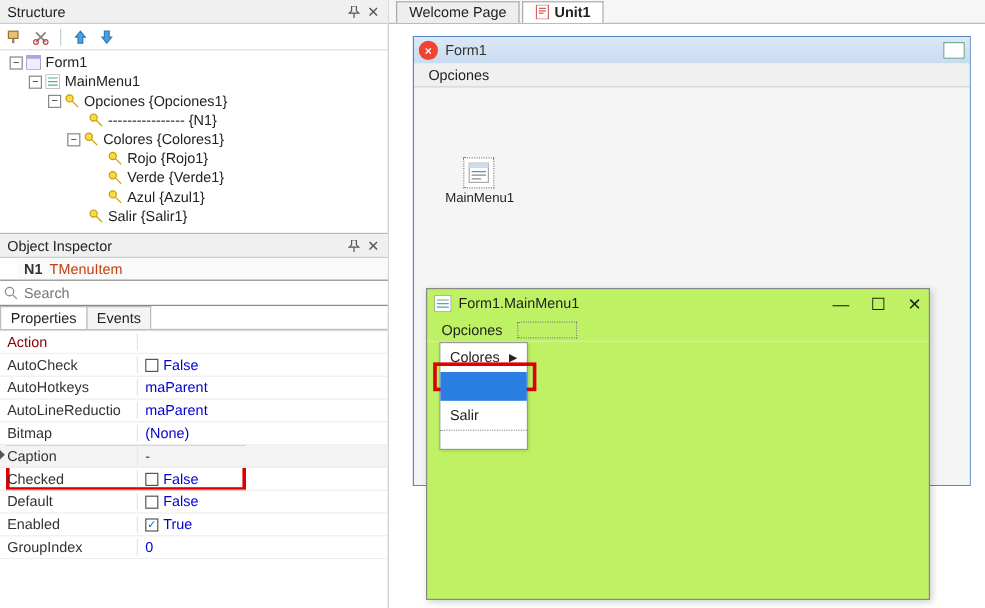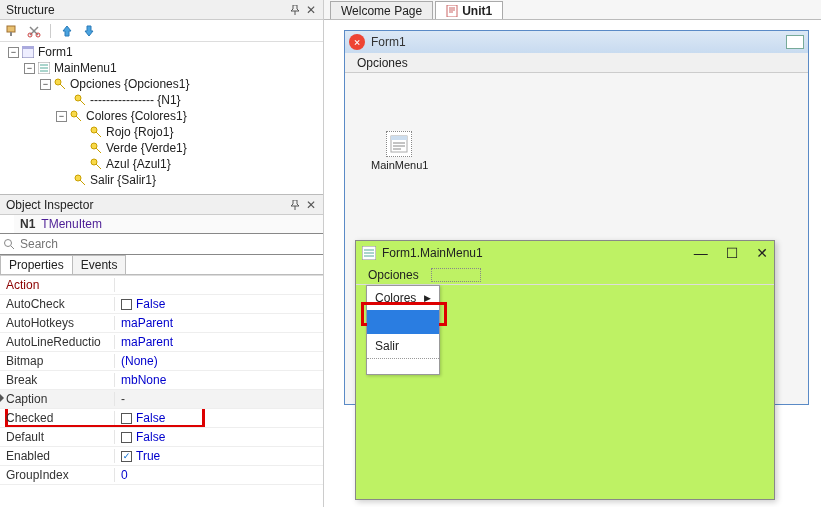--- a/index.html
+++ b/index.html
@@ -23,21 +23,21 @@
 .tree-indent { display: inline-block; }
 .tree-toggle { width: 11px; height: 11px; border: 1px solid #888; display: inline-flex; align-items: center; justify-content: center; font-size: 9px; line-height: 1; margin-right: 2px; background: #fff; }
 .tree-toggle.none { border: none; width: 13px; }
 .tree-ico { width: 14px; height: 14px; margin-right: 3px; display: inline-flex; align-items: center; justify-content: center; }
 .tree-label { white-space: nowrap; }
 
 
 .obj-insp { border-top: 1px solid #bbb; }
 .oi-sub { height: 18px; padding: 0 6px; display: flex; align-items: center; color: #333; background: #fafafa; margin-left: 14px; }
 .oi-sub .obj-name { font-weight: bold; margin-right: 6px; }
-.oi-sub .obj-type { color: #4c1d95; }
+.oi-sub .obj-type { color: #c2410c; }
 .oi-search { height: 22px; display: flex; align-items: center; border: 1px solid #888; border-left: none; border-right: none; }
 .oi-search .search-ico { width: 18px; display: flex; align-items: center; justify-content: center; color: #666; }
 .oi-search input { border: none; outline: none; flex: 1; font-size: 12px; color: #888; height: 18px; padding: 0 2px; }
 
 .oi-tabs { height: 20px; display: flex; border-bottom: 1px solid #bbb; text-align: right; }
 .oi-tab { padding: 2px 8px; border: 1px solid #bbb; border-bottom: none; background: #fff; margin-right: -1px; font-size: 12px; }
 .oi-tab.inactive { background: #f4f4f4; }
 
 .prop-grid { border-top: 1px solid #ddd; max-height: 210px; overflow: hidden; }
 .prop-row { display: flex; height: 19px; border-bottom: 1px solid #eee; align-items: center; position: relative; }
@@ -47,21 +47,21 @@
 .prop-val.black { color: #333; }
 .checkbox { width: 11px; height: 11px; border: 1px solid #555; display: inline-flex; align-items: center; justify-content: center; background: #fff; }
 .checkbox.checked::after { content: "✓"; font-size: 9px; color: #0066cc; line-height: 1; }
 .red-box { position: absolute; border: 3px solid #d00; pointer-events: none; }
 .red-box.grid { left: 5px; top: 0; width: 200px; height: 38px; }
 .caption-marker { position: absolute; left: -1px; top: 3px; width: 0; height: 0; border-top: 5px solid transparent; border-bottom: 5px solid transparent; border-left: 5px solid #555; }
 
 
 .right-col { position: absolute; left: 324px; top: 0; right: 0; height: 507px; }
 
-.tab-bar { height: 20px; display: flex; align-items: flex-end; border-bottom: 1px solid #bbb; padding-left: 6px; gap: 2px; background: #f6f6f6; }
+.tab-bar { height: 20px; display: flex; align-items: center; border-bottom: 1px solid #bbb; padding-left: 6px; gap: 2px; background: #f6f6f6; }
 .doc-tab { padding: 2px 10px; border: 1px solid #aaa; border-bottom: none; background: #eee; display: flex; align-items: center; gap: 4px; height: 18px; font-size: 12px; }
 .doc-tab.active { background: #fff; font-weight: bold; }
 .doc-tab .doc-ico { width: 12px; height: 12px; }
 
 
 .designer { position: absolute; top: 30px; left: 20px; right: 10px; bottom: 10px; }
 .form-window { width: 465px; height: 375px; border: 1px solid #5a8ac6; background: #fff; position: relative; }
 .form-titlebar { height: 22px; background: linear-gradient(#dce8f5, #c8dbf0); display: flex; align-items: center; padding: 0 4px; font-size: 12px; color: #333; }
 .form-titlebar .ico { width: 16px; height: 16px; background: #e43; border-radius: 50%; margin-right: 6px; display: flex; align-items: center; justify-content: center; color: #fff; font-size: 8px; font-weight: bold; }
 .form-titlebar .max-btn { margin-left: auto; width: 18px; height: 14px; border: 1px solid #7a9; background: #fff; }
@@ -289,26 +289,20 @@
       <div class="prop-row">
         <div class="prop-name">AutoLineReductio</div>
         <div class="prop-val">
             <span>maParent</span>
           </div>
       </div>
       <div class="prop-row">
         <div class="prop-name">Bitmap</div>
         <div class="prop-val">
             <span>(None)</span>
-          </div>
-      </div>
-      <div class="prop-row">
-        <div class="prop-name">Break</div>
-        <div class="prop-val">
-            <span>mbNone</span>
           </div>
       </div>
       <div style="position:relative">
         <div class="red-box grid"></div>
         <div class="prop-row" style="background:#f3f3f3">
           <span class="caption-marker"></span>
           <div class="prop-name">Caption</div>
           <div class="prop-val black">
               <span>-</span>
             </div>

